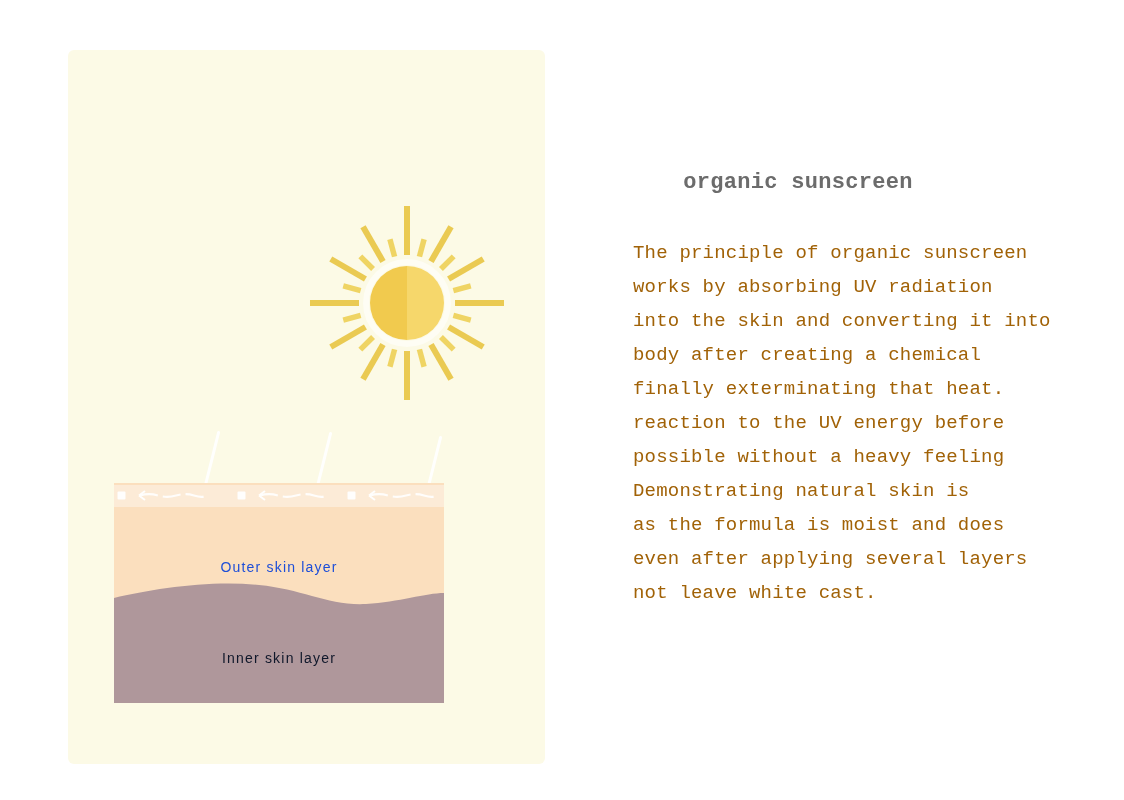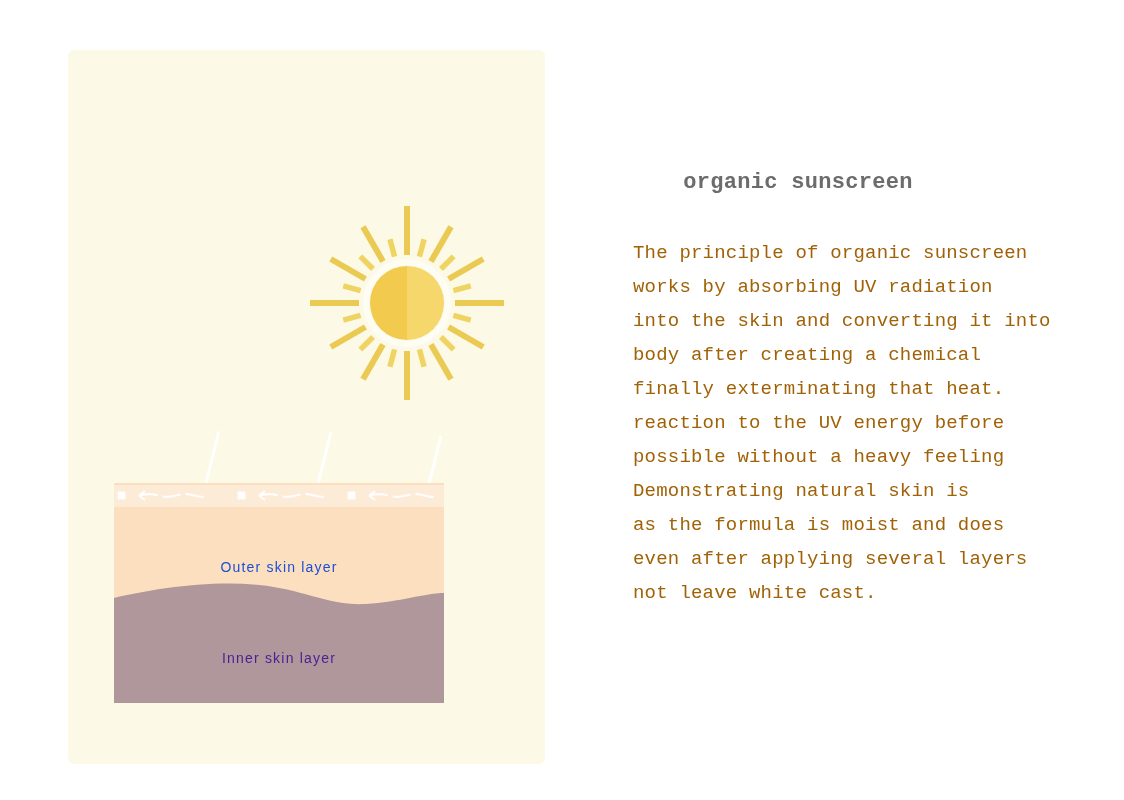--- a/index.html
+++ b/index.html
@@ -28,21 +28,21 @@
     position:absolute;left:0;top:2px;width:330px;height:22px;
     background:rgba(255,255,255,.38);
   }
   .reflect-svg{position:absolute;top:4px;width:90px;height:13px;}
   .r1{left:3px;} .r2{left:123px;} .r3{left:233px;}
   .skin-label{
     position:absolute;left:0;width:330px;text-align:center;
     font-size:14px;letter-spacing:1.2px;
   }
   .skin-label.outer{top:56px;color:#1d4ed8;margin-top:20px;}
-  .skin-label.inner{top:167px;color:#4c1d95;}
+  .skin-label.inner{top:167px;color:#0f172a;}
   
   .article{position:absolute;left:633px;top:170px;width:330px;font-family:Liberation Mono, monospace;}
   .article-title{
     margin:0;font-size:22px;line-height:26px;font-weight:700;
     color:#6C6C6C;text-align:center;letter-spacing:.3px;
   }
   .article-body{margin-top:40px;color:#a16207;}
   .article-body .line{
     font-size:19px;line-height:34px;letter-spacing:.2px;
     text-align:justify;text-align-last:justify;white-space:nowrap;

